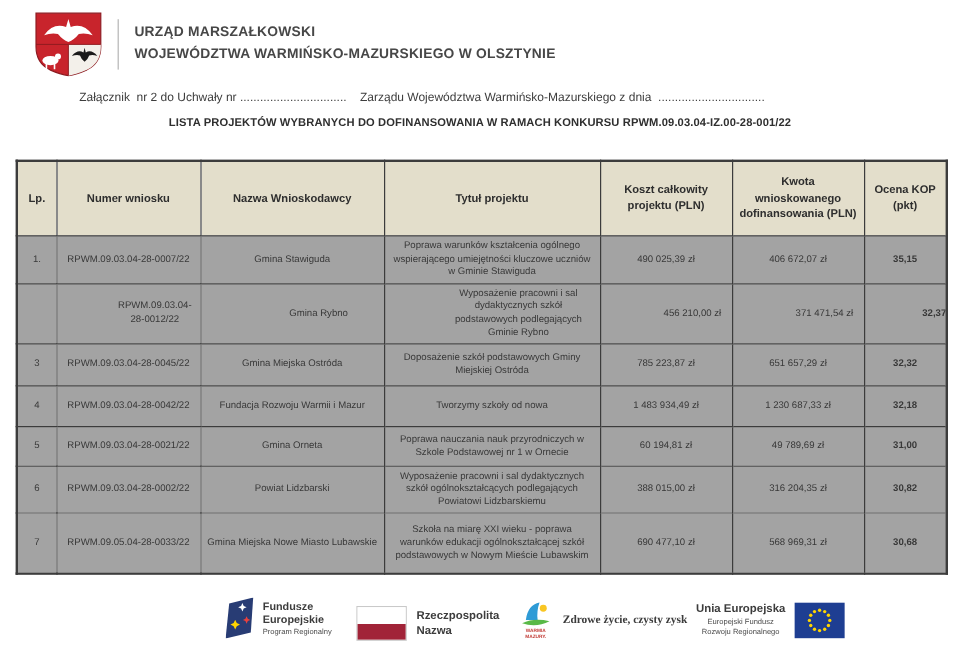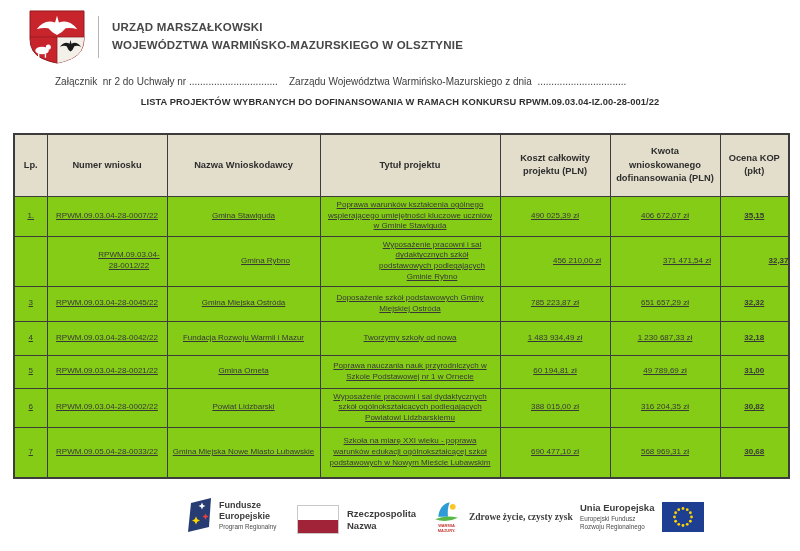--- a/index.html
+++ b/index.html
@@ -8,54 +8,54 @@
     position:relative; width:800px; height:551px; background:#ffffff;
     font-family:"Liberation Sans", sans-serif; color:#3a3a3a;
     margin:0 auto; overflow:hidden;
   }
   
   .letterhead { position:absolute; left:28px; top:10px; display:flex; align-items:center; }
   .crest { width:58px; height:54px; flex:0 0 auto; }
   .vdivider { width:1px; height:42px; background:#b5b5b5; margin:0 13px 0 12px; }
   .org { font-weight:bold; color:#474747; font-size:11.5px; line-height:1.55; letter-spacing:.2px; }
   
-  .attachment { position:absolute; left:55px; top:76px; font-size:10px; color:#3d3d3d; white-space:pre; }
+  .attachment { position:absolute; left:66px; top:76px; font-size:10px; color:#3d3d3d; white-space:pre; }
   .doc-title { position:absolute; left:0; top:97px; width:100%; text-align:center;
                font-weight:bold; font-size:9.3px; color:#2f2f2f; letter-spacing:.1px; }
   
   table.projects { position:absolute; left:13px; top:133px; width:775px;
                    border-collapse:collapse; table-layout:fixed;
                    border:2px solid #3c3c3c; }
   table.projects th, table.projects td {
     border:1px solid #3c3c3c; text-align:center; vertical-align:middle;
     padding:3px 4px; overflow:hidden;
   }
   table.projects th { background:#e3decb; font-weight:bold; font-size:9.3px; height:62px; color:#2e2e2e; line-height:1.45; }
-  table.projects td { font-size:8px; color:#383838; line-height:1.35; background:#84cc16;text-decoration:underline; }
+  table.projects td { font-size:8px; color:#383838; line-height:1.35; background:#a3a3a3; }
   td.ocena { font-weight:bold;margin-top:48px; }
   tr.r1 td{height:40px;} tr.r2 td{height:34px;padding-left:48px;} tr.r3 td{height:35px;} tr.r4 td{height:34px;}
   tr.r5 td{height:33px;} tr.r6 td{height:39px;} tr.r7 td{height:50px;}
   
   .footer { position:absolute; left:0; top:494px; width:800px; height:52px;margin-left:44px; }
   .logo-group { position:absolute; display:flex; align-items:center; }
   .lg-fe { left:144px; top:4px; }
   .lg-pl { left:253px; top:11px; }
   .lg-wm { left:389px; top:6px; }
   .lg-eu { left:536px; top:8px; }
   .fe-text { margin-left:7px; }
   .fe-main { font-weight:bold; font-size:9px; line-height:1.15; color:#3c3c3c; }
   .fe-sub  { font-size:6.3px; color:#4a4a4a; margin-top:2px; }
   .pl-flag { width:42px; height:29px; border:1px solid #c9c9c9; }
   .pl-top { height:50%; background:#ffffff; }
   .pl-bottom { height:50%; background:#a12338; }
   .pl-text { margin-left:8px; font-weight:bold; font-size:9.5px; line-height:1.2; color:#3c3c3c; }
   .wm-badge { display:flex; flex-direction:column; align-items:center; }
   .wm-brand { font-size:4px; font-weight:bold; color:#c23b36; line-height:1.2; text-align:center; margin-top:1px; }
   .wm-tagline { margin-left:9px; font-weight:bold; font-size:9.5px; color:#3c3c3c;font-family:Liberation Serif, serif; }
-  .eu-text { text-align:left; margin-right:8px; }
+  .eu-text { text-align:center; margin-right:8px; }
   .eu-main { font-weight:bold; font-size:9.5px; color:#3c3c3c; line-height:1.1; }
   .eu-sub  { font-size:6.3px; color:#4a4a4a; line-height:1.3; margin-top:1px; }
   .eu-flag { width:42px; height:30px; }
 </style>
 </head>
 <body>
 
 <div class="page">
 
   <div class="letterhead">

